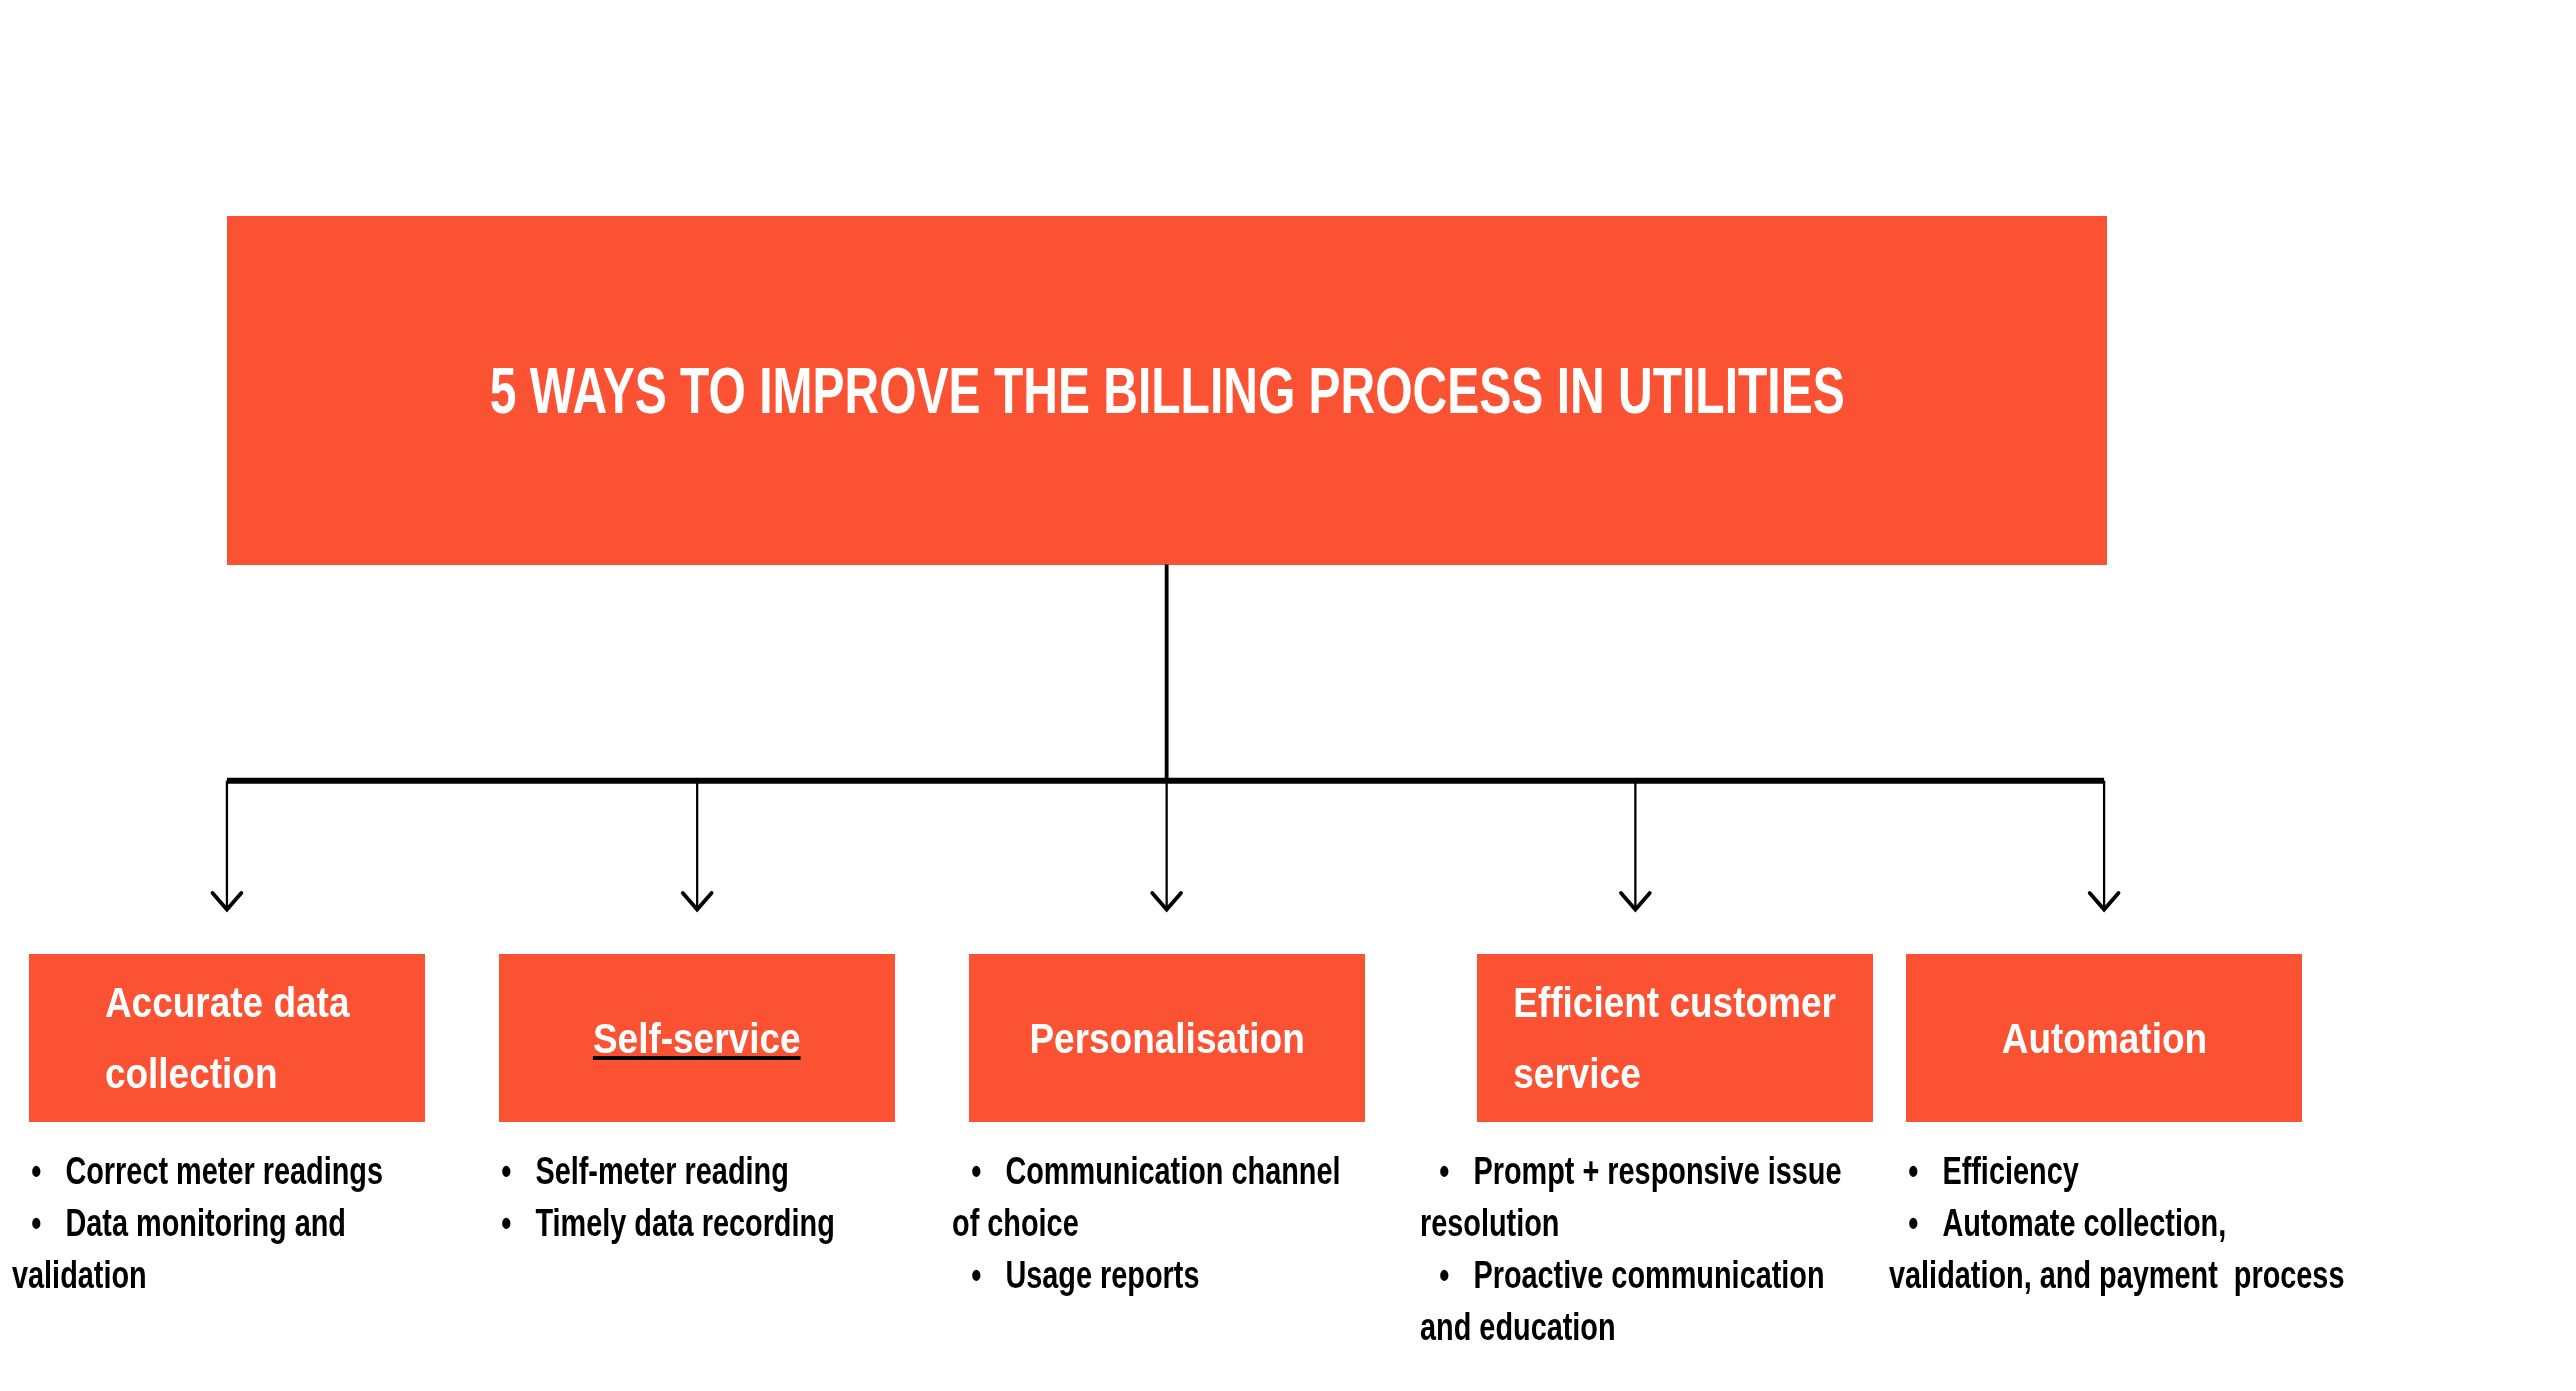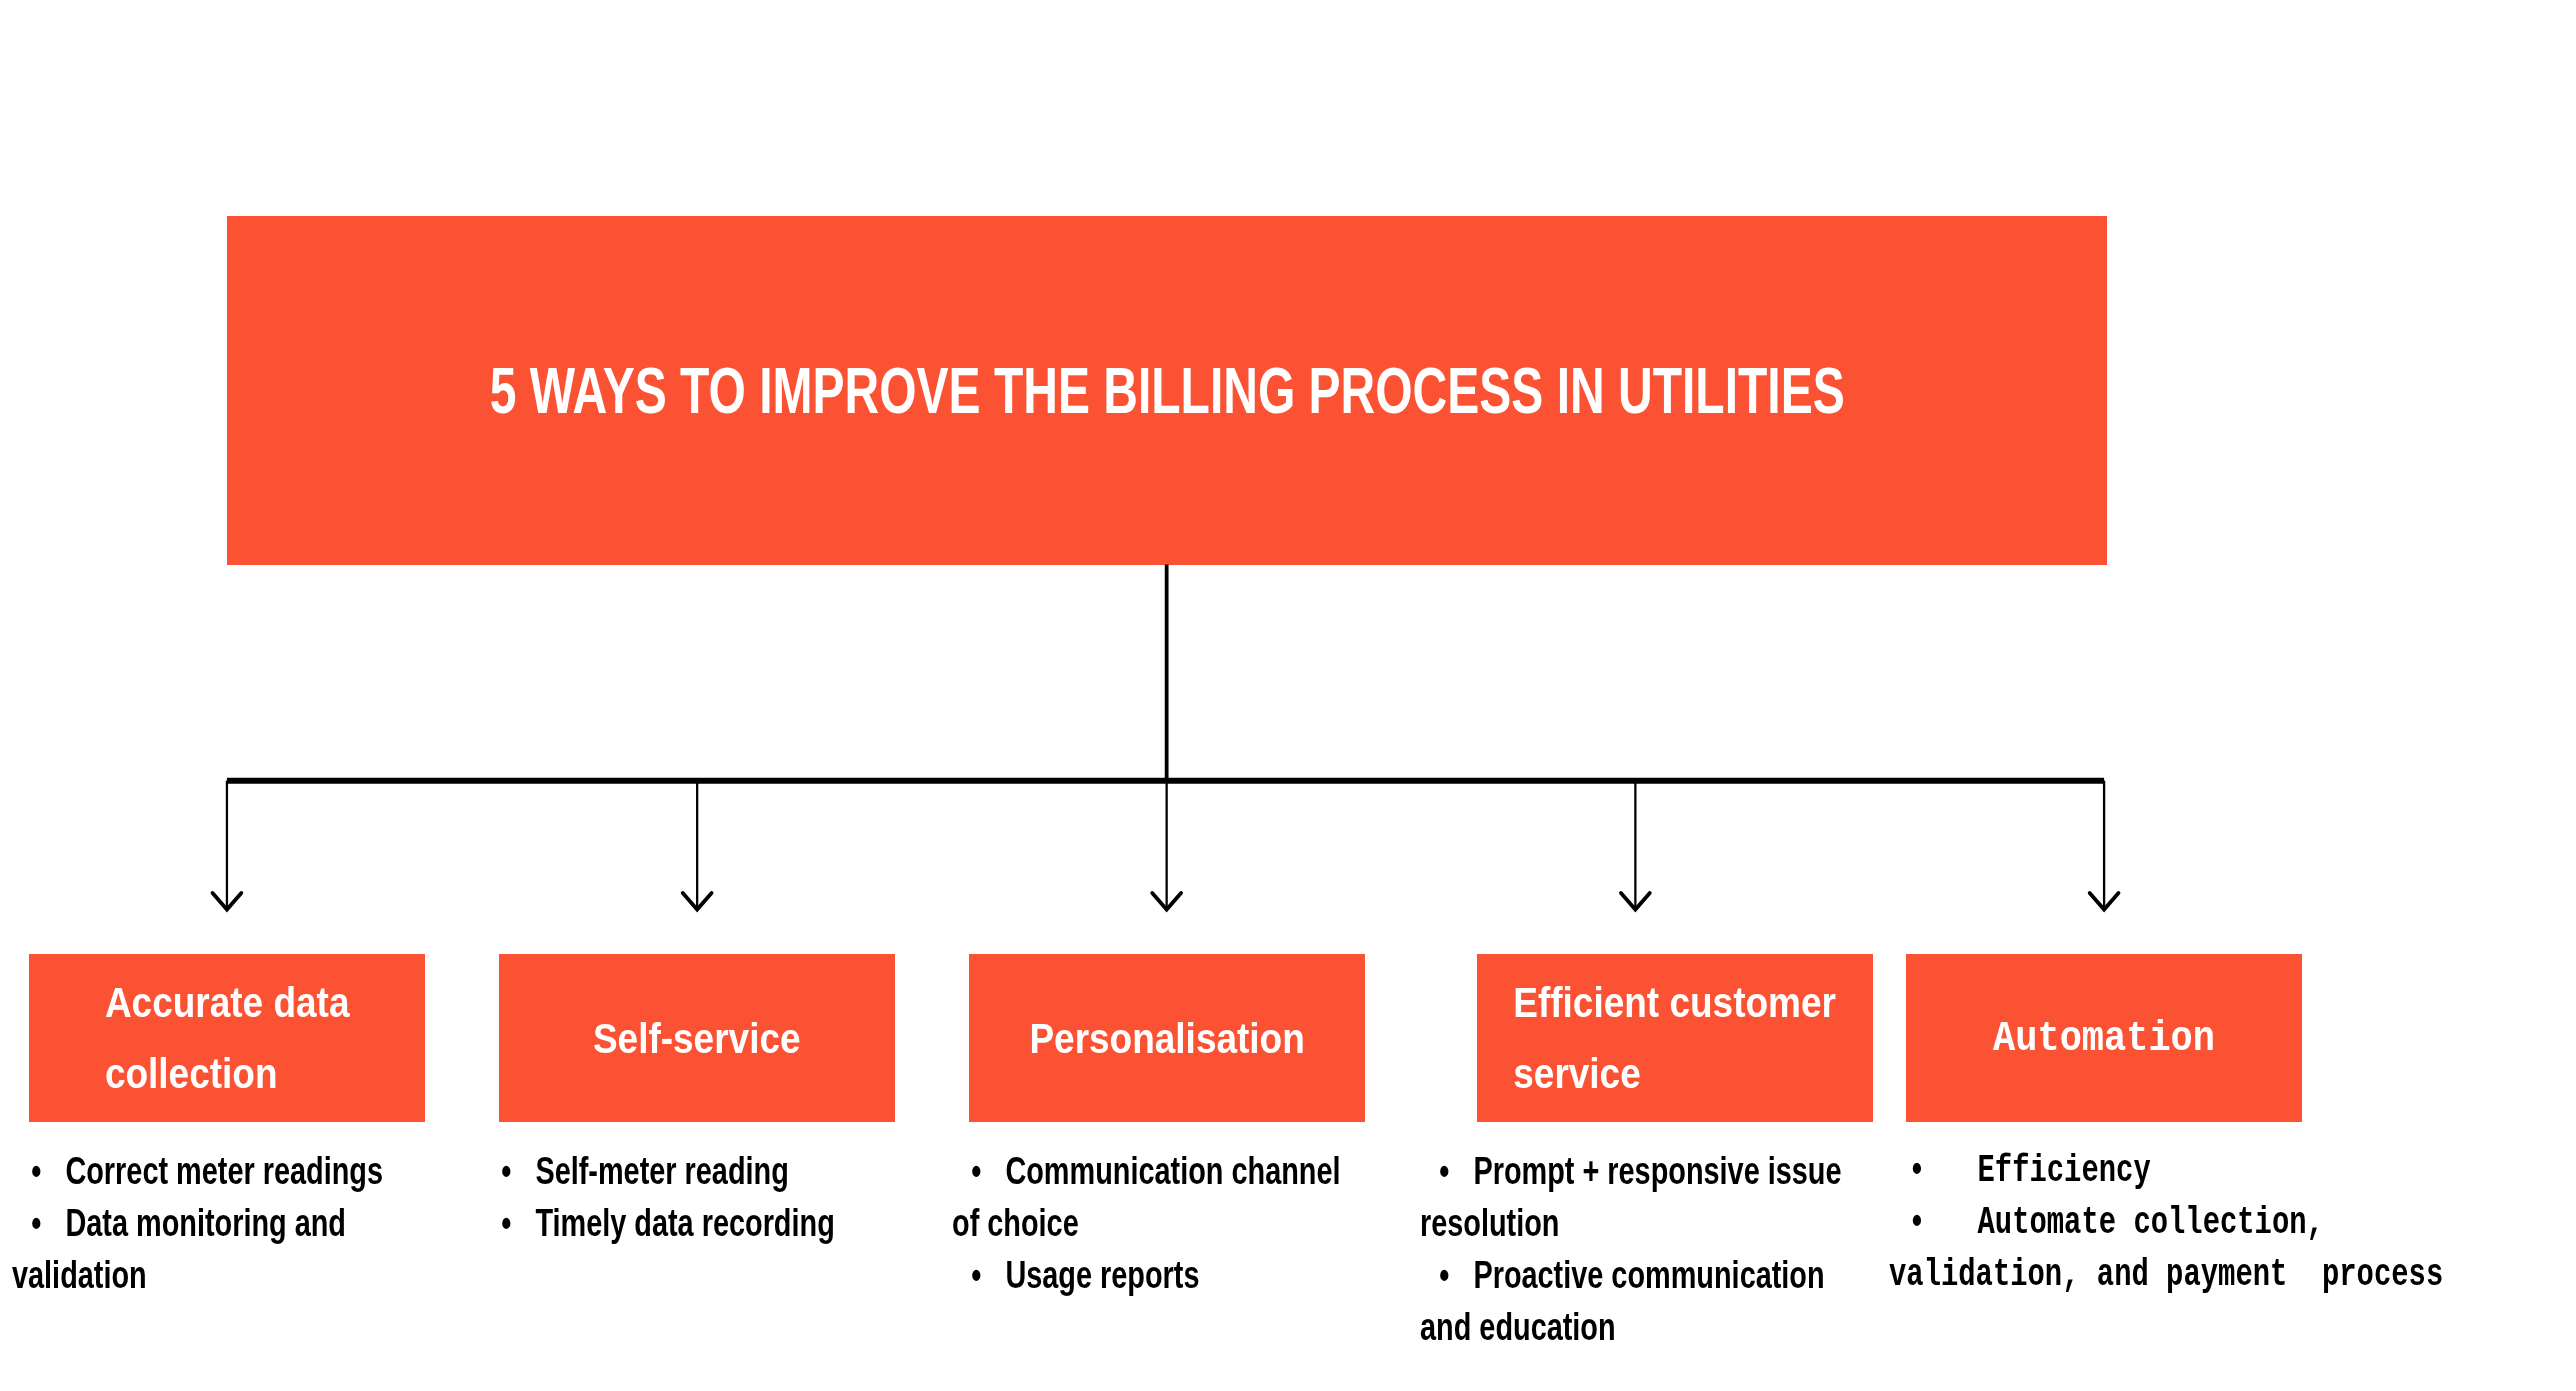--- a/index.html
+++ b/index.html
@@ -35,24 +35,24 @@
     letter-spacing:0px;
   }
 
   
   .connectors{position:absolute;left:0;top:0;width:2576px;height:1391px;pointer-events:none;}
   .connectors path{stroke:var(--connector);fill:none;}
 
   
   .column{position:absolute;top:906px;width:396px;}
   .column:nth-child(1){left:29px;}
-  .column:nth-child(2){left:499px;}
+  .column:nth-child(2){left:499px;text-decoration:underline;}
   .column:nth-child(3){left:969px;}
   .column:nth-child(4){left:1437px;padding-left:40px;}
-  .column:nth-child(5){left:1906px;font-family:Liberation Mono, monospace;}
+  .column:nth-child(5){left:1906px;}
 
   .cat-box{
     width:396px;height:168px;
     background:var(--accent);
     display:flex;align-items:center;justify-content:center;
   }
   .cat-text{
     color:var(--heading-text);
     font-size:43px;
     line-height:71px;

